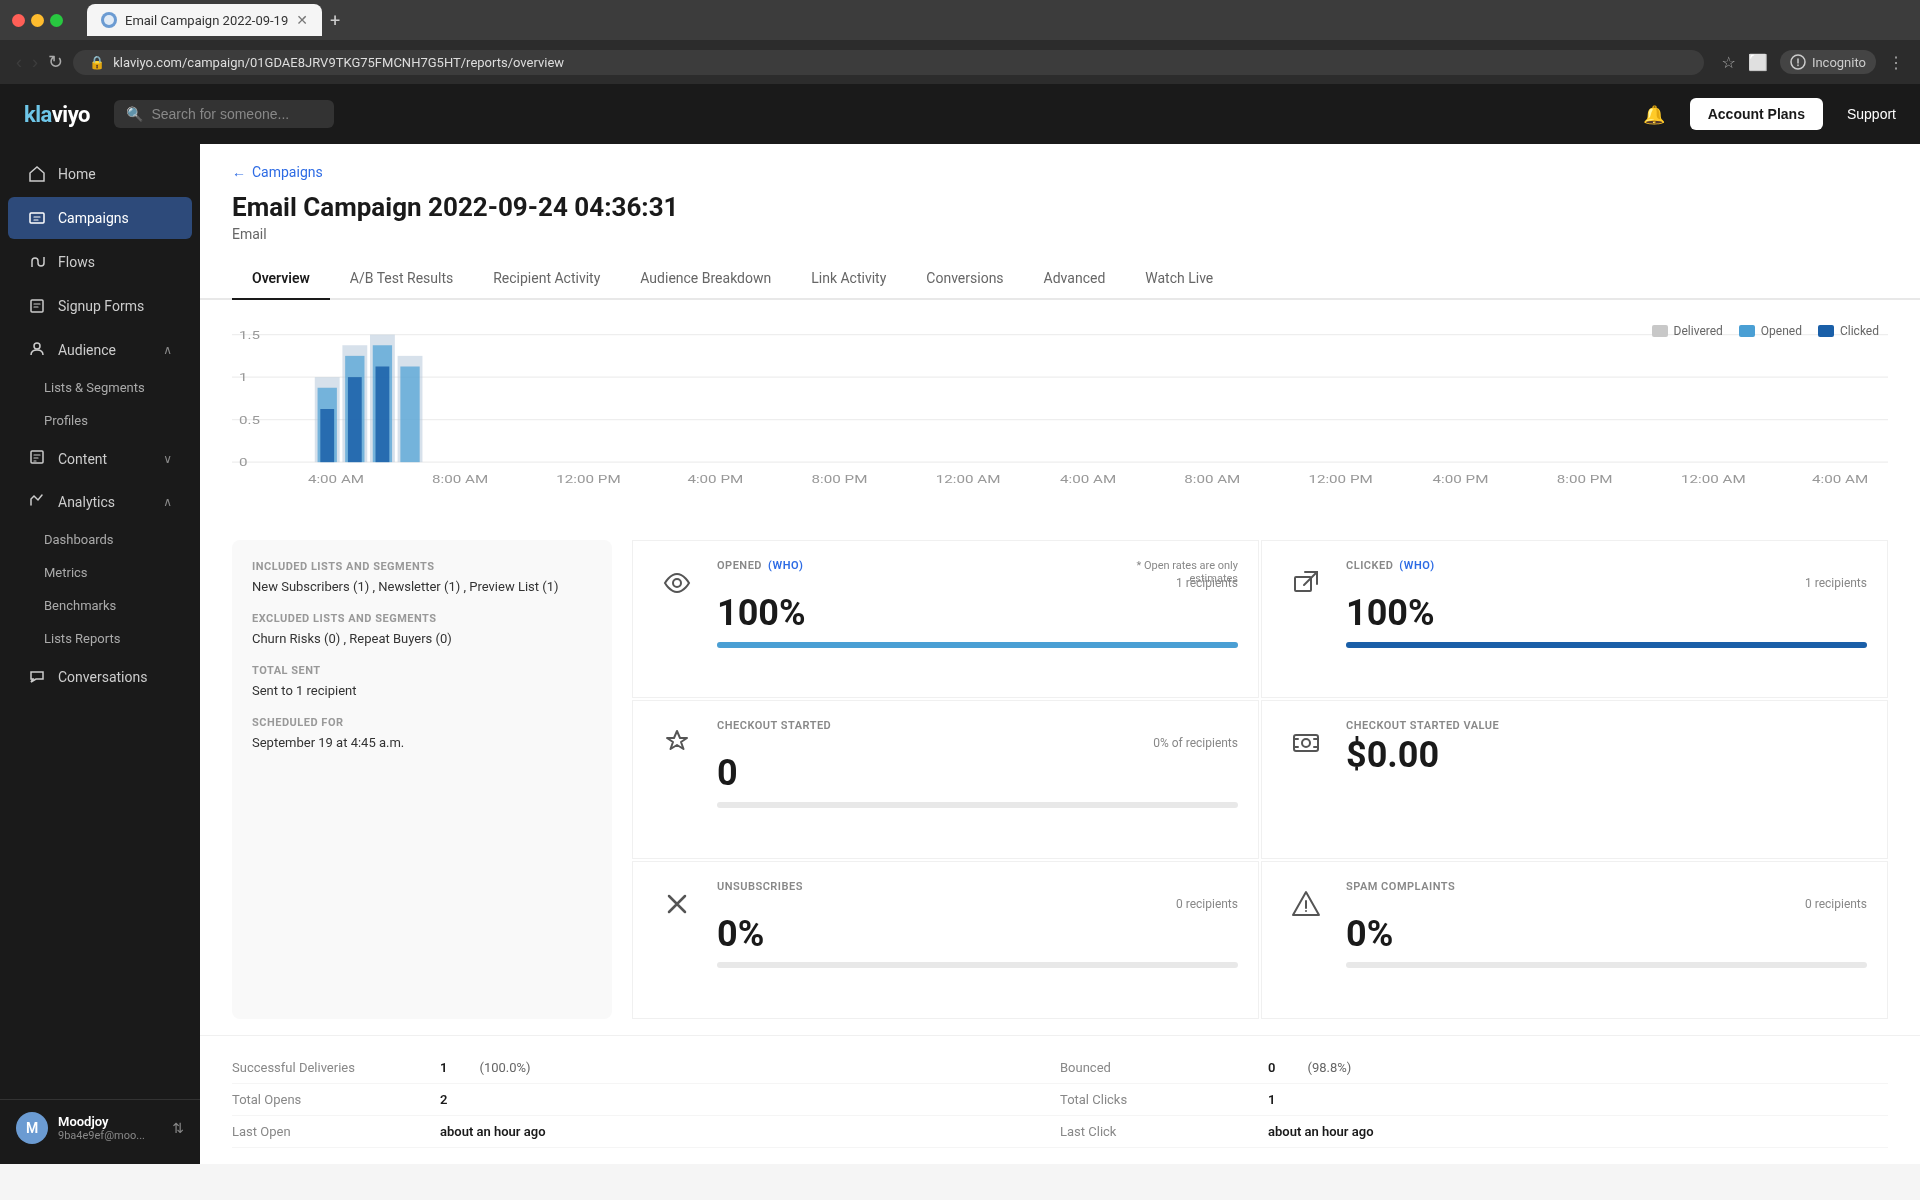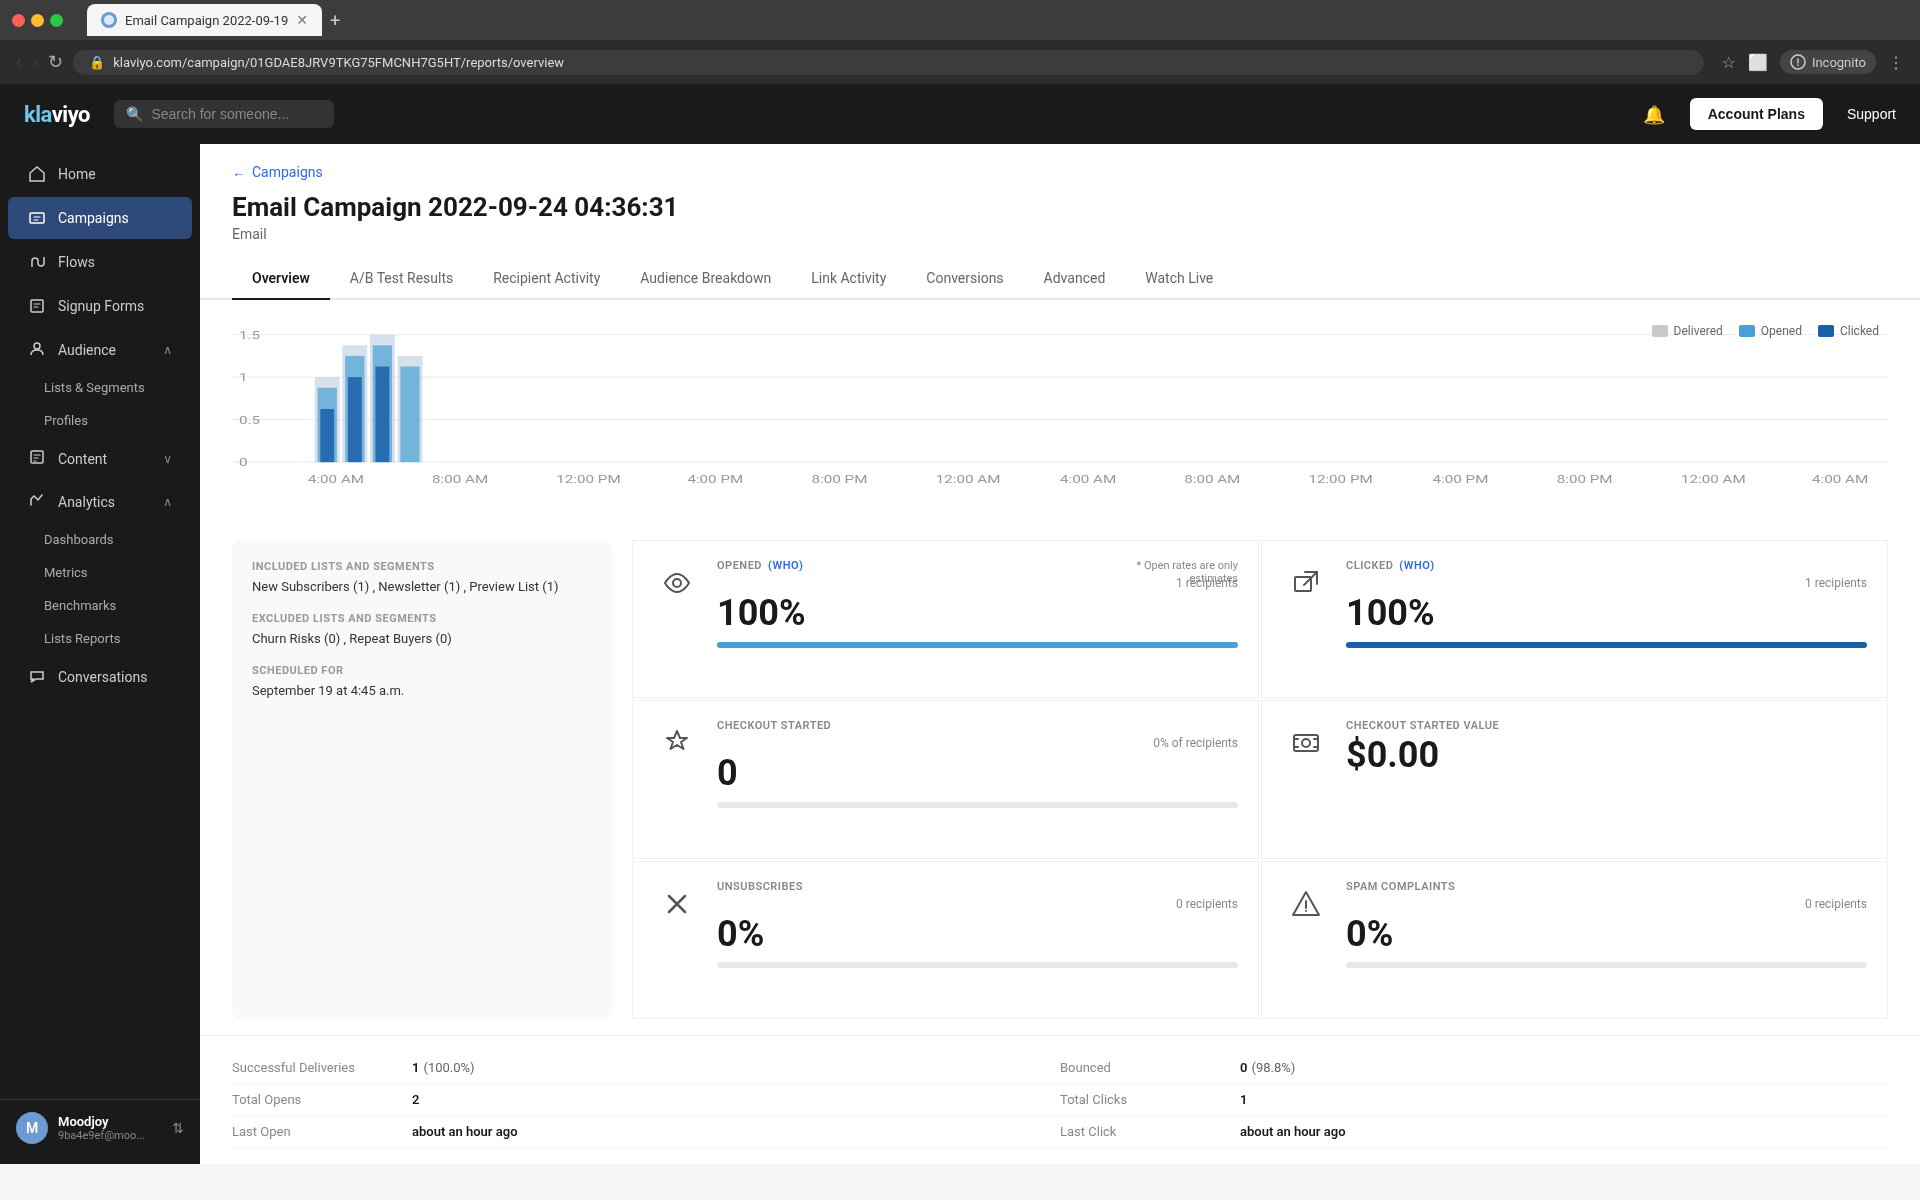--- a/index.html
+++ b/index.html
@@ -104,21 +104,21 @@
     .metric-bar-container { height: 6px; background: #e8e8e8; border-radius: 3px; margin-top: 8px; }
     .metric-bar { height: 6px; border-radius: 3px; }
     .metric-bar.opened { background: #4a9fd4; }
     .metric-bar.clicked { background: #1a5fa8; }
     .metric-bar.checkout { background: #e8e8e8; }
     .metric-bar.unsubscribe { background: #e8e8e8; }
     .metric-estimate { font-size: 11px; color: #888; position: absolute; top: 18px; right: 20px; text-align: right; max-width: 140px; }
 
     
     .bottom-stats { padding: 16px 32px; border-top: 1px solid #f0f0f0; display: grid; grid-template-columns: 1fr 1fr; gap: 0; }
-    .stat-row { display: flex; align-items: center; padding: 8px 0; border-bottom: 1px solid #f5f5f5; }
+    .stat-row { display: flex; align-items: center; padding: 8px 0; border-bottom: 1px solid #f5f5f5; gap: 28px; }
     .stat-label { font-size: 13px; color: #888; min-width: 180px; }
     .stat-value { font-size: 13px; font-weight: 600; color: #1a1a1a; }
     .stat-pct { font-size: 13px; color: #666; margin-left: 4px; }
   </style>
 </head>
 <body>
 
 <div class="browser-chrome">
   <div class="browser-title-bar">
     <div class="browser-dots">
@@ -380,20 +380,24 @@
         <div class="info-card">
           <div class="info-section">
             <div class="info-label">INCLUDED LISTS AND SEGMENTS</div>
             <div class="info-value">New Subscribers (1) , Newsletter (1) , Preview List (1)</div>
           </div>
           <div class="info-section">
             <div class="info-label">EXCLUDED LISTS AND SEGMENTS</div>
             <div class="info-value">Churn Risks (0) , Repeat Buyers (0)</div>
           </div>
           <div class="info-section">
+            <div class="info-label">TOTAL SENT</div>
+            <div class="info-value">Sent to 1 recipient</div>
+          </div>
+          <div class="info-section">
             <div class="info-label">SCHEDULED FOR</div>
             <div class="info-value schedule">September 19 at 4:45 a.m.</div>
           </div>
         </div>
 
         <div class="metrics-grid">
 
           <div class="metric-card">
             <div class="metric-icon">
               <svg viewBox="0 0 32 32" fill="none" xmlns="http://www.w3.org/2000/svg">

